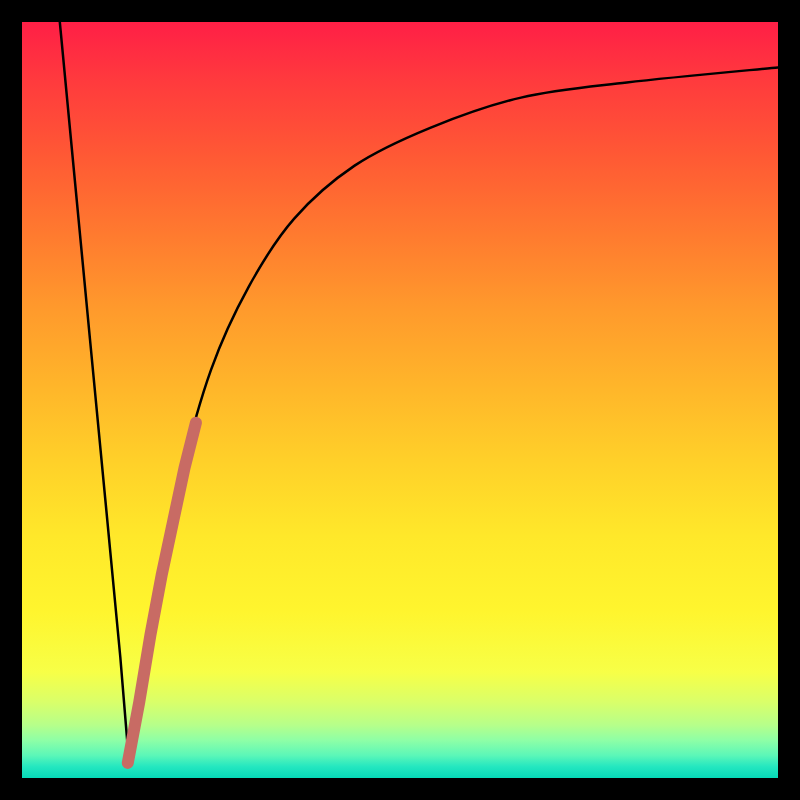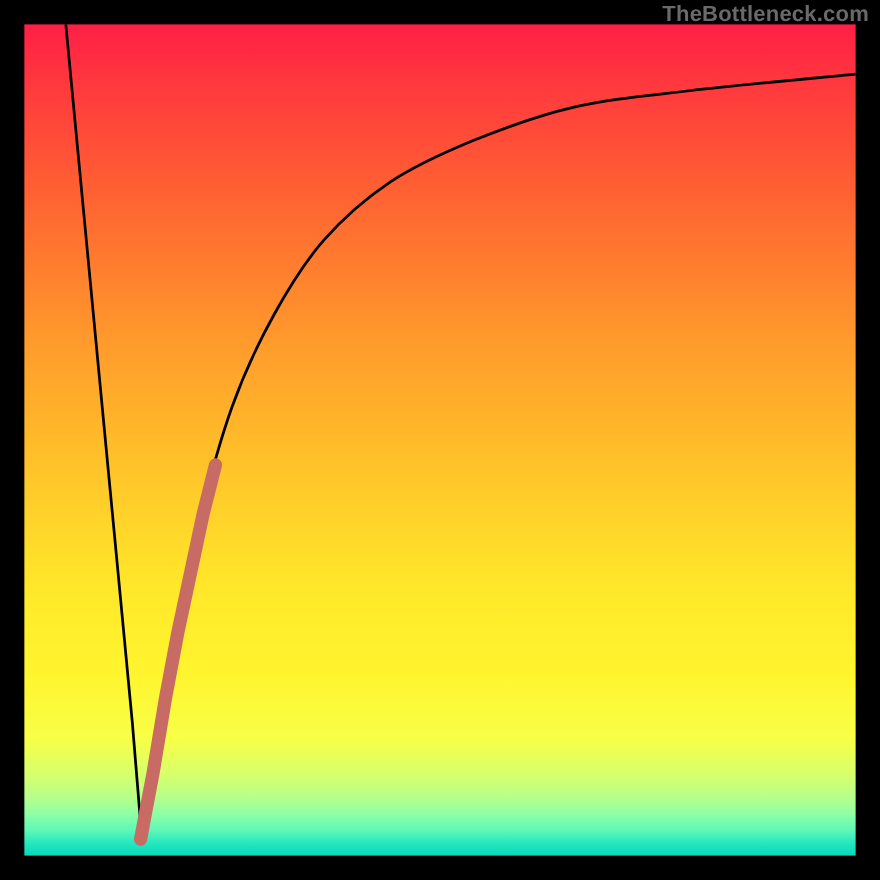--- a/index.html
+++ b/index.html
@@ -75,14 +75,13 @@
 
     <svg class="curve-layer" viewBox="0 0 756 756" preserveAspectRatio="none">
       <g>
         <path id="path-left" fill="none" stroke="#000" stroke-width="2.5" stroke-linecap="round" stroke-linejoin="round" d="M37.8 0.0 L52.9 158.8 L68.0 317.5 L83.2 476.3 L98.3 635.0 L105.8 725.8 "></path>
         <path id="path-right" fill="none" stroke="#000" stroke-width="2.5" stroke-linecap="round" stroke-linejoin="round" d="M105.84 740.88 C108.4 728.3, 115.9 694.3, 121.0 665.3 C126.0 636.3, 129.8 602.3, 136.1 567.0 C142.4 531.7, 149.9 490.1, 158.8 453.6 C167.6 417.1, 177.7 379.3, 189.0 347.8 C200.3 316.3, 212.9 289.8, 226.8 264.6 C240.7 239.4, 254.5 216.7, 272.2 196.6 C289.8 176.4, 310.0 158.8, 332.6 143.6 C355.3 128.5, 380.5 117.2, 408.2 105.8 C436.0 94.5, 466.2 83.2, 499.0 75.6 C531.7 68.0, 562.0 65.5, 604.8 60.5 C647.6 55.4, 730.8 47.9, 756.0 45.4 "></path>
       </g>
       <path id="path-highlight" fill="none" stroke="#c86b64" stroke-width="12" stroke-linecap="round" stroke-linejoin="round" d="M105.8 740.9 L117.2 680.4 L128.5 612.4 L139.9 551.9 L151.2 499.0 L162.5 446.0 L173.9 400.7 "></path>
     </svg>
   </div>
 
-  <div class="watermark">TheBottleneck.com</div>
 </div>
 
 </body></html>

